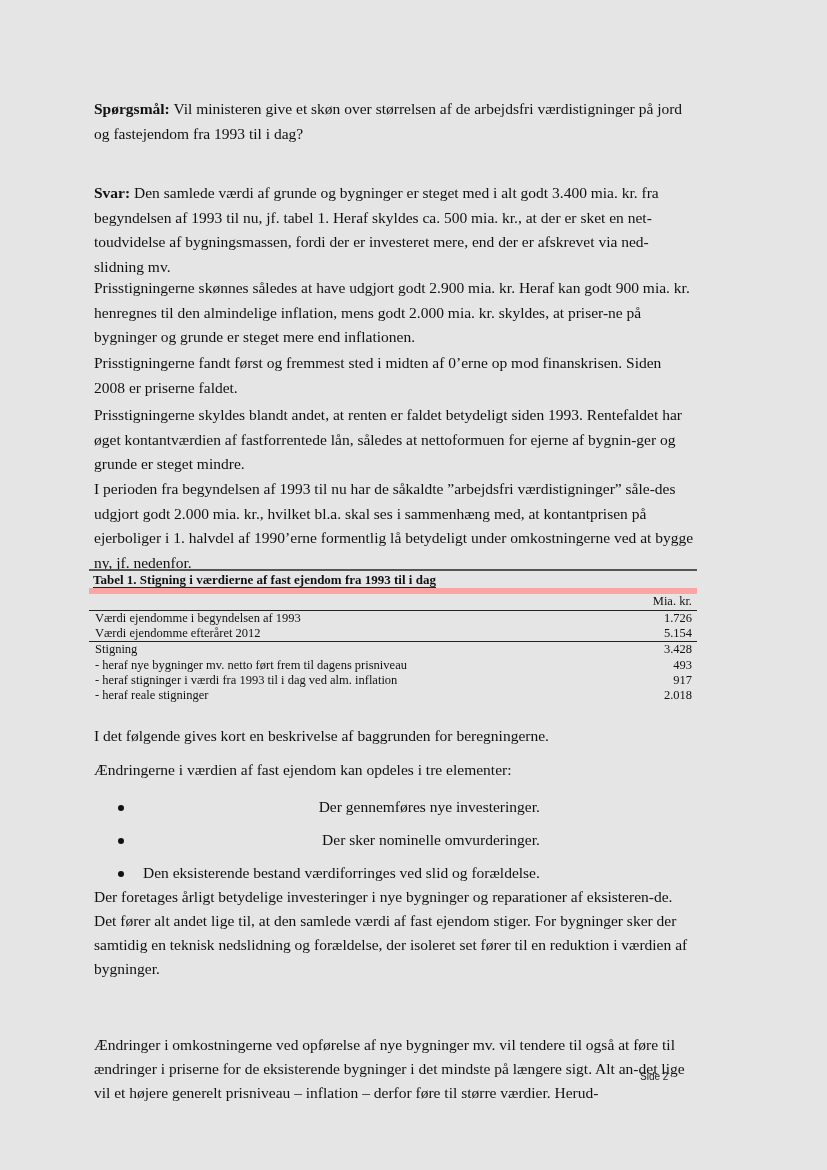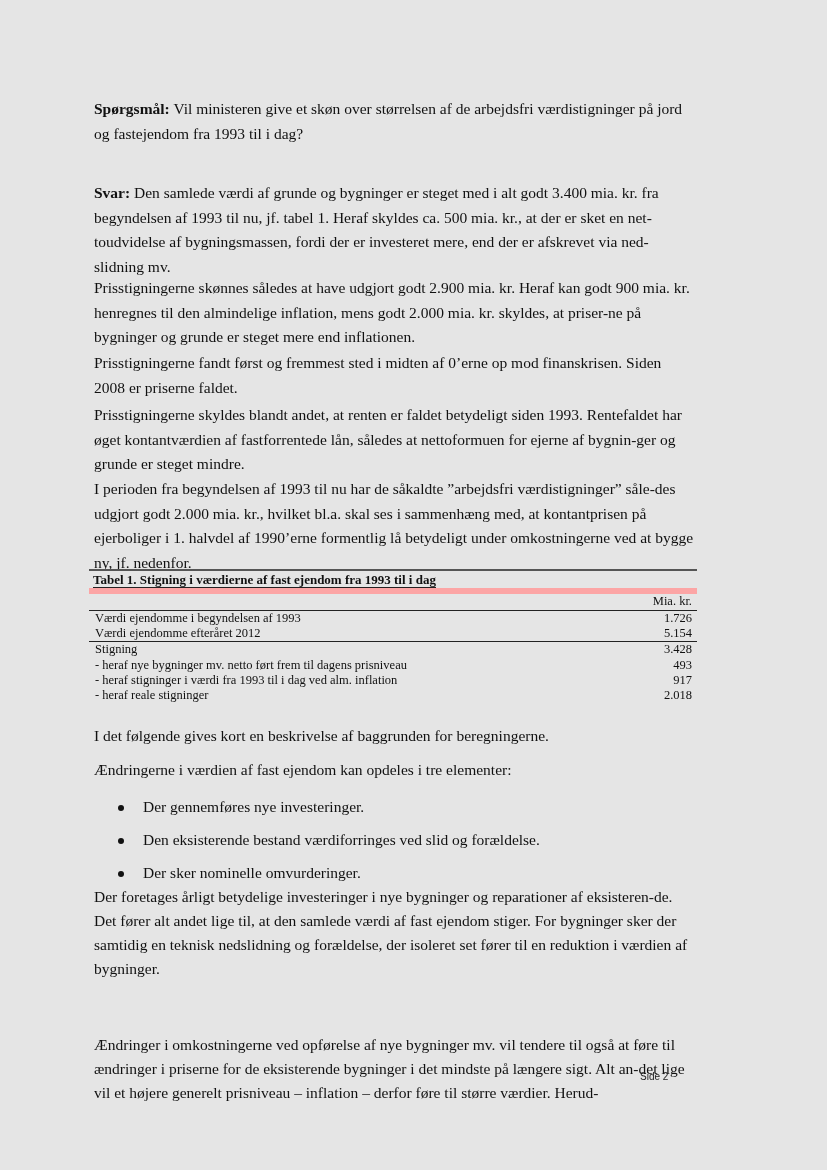--- a/index.html
+++ b/index.html
@@ -20,21 +20,21 @@
     .tbl .title span { border-bottom: 1px solid #222; }
     .tbl .row { display: flex; justify-content: space-between; padding: 0 5px 0 6px; height: 15.2px; }
     .tbl .row.head { justify-content: flex-end; border-bottom: 1px solid #222; height: 16px; }
     .tbl .row.sep { border-bottom: 1px solid #222; gap: 44px; }
     .tbl .row.bold { font-weight: normal; }
     .tbl .note { font-size: 11.5px; padding-left: 6px; border-top: 1px solid #222; line-height: 15px; }
 
     #p6 { top: 724px; }
     #p7 { top: 758px; }
     .bullets { position: absolute; left: 118px; top: 795px; margin: 0; padding: 0; list-style: none; font-size: 15.5px; }
-    .bullets li { position: relative; padding-left: 25px; height: 33px; line-height: 24px; }
+    .bullets li { position: relative; padding-left: 25px; height: 33px; line-height: 24px; text-align: right; }
     .bullets li .dot { position: absolute; left: 0; top: 10px; width: 6px; height: 6px; border-radius: 50%; background: #111; }
     #p8 { top: 885px; line-height: 24px; }
     #p9 { top: 985px; line-height: 24px; margin-top: 48px; }
     .pagenum { position: absolute; left: 640px; top: 1071px; font-family: Liberation Sans, sans-serif; font-size: 10px; color: #222; }
   </style>
 </head>
 <body>
 
 <div class="page">
 
@@ -76,21 +76,21 @@
       <span>- heraf reale stigninger</span>
       <span>2.018</span>
     </div>
   </div>
 
   <p class="para" id="p6">I det følgende gives kort en beskrivelse af baggrunden for beregningerne.</p>
   <p class="para" id="p7">Ændringerne i værdien af fast ejendom kan opdeles i tre elementer:</p>
 
   <ul class="bullets">
     <li><span class="dot"></span><span>Der gennemføres nye investeringer.</span></li>
+    <li><span class="dot"></span><span>Der sker nominelle omvurderinger.</span></li>
     <li><span class="dot"></span><span>Den eksisterende bestand værdiforringes ved slid og forældelse.</span></li>
-    <li><span class="dot"></span><span>Der sker nominelle omvurderinger.</span></li>
   </ul>
 
   <p class="para" id="p8">Der foretages årligt betydelige investeringer i nye bygninger og reparationer af eksisteren-de. Det fører alt andet lige til, at den samlede værdi af fast ejendom stiger. For bygninger sker der samtidig en teknisk nedslidning og forældelse, der isoleret set fører til en reduktion i værdien af bygninger.</p>
   <p class="para" id="p9">Ændringer i omkostningerne ved opførelse af nye bygninger mv. vil tendere til også at føre til ændringer i priserne for de eksisterende bygninger i det mindste på længere sigt. Alt an-det lige vil et højere generelt prisniveau – inflation – derfor føre til større værdier. Herud-</p>
 
   <div class="pagenum">Side 2</div>
 </div>
 
 </body></html>

